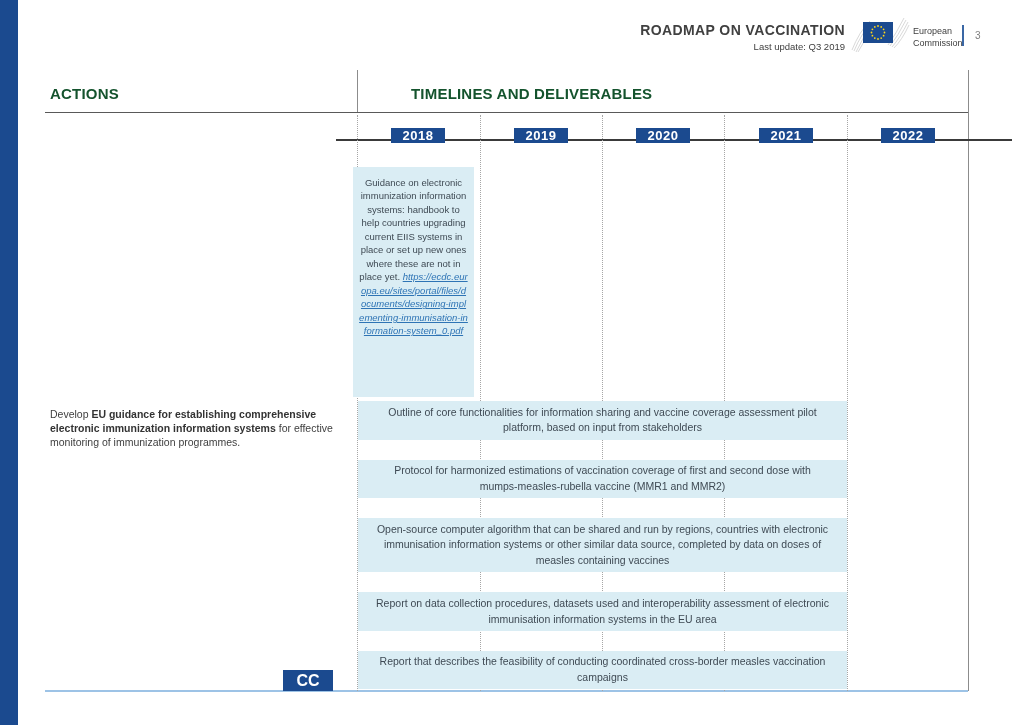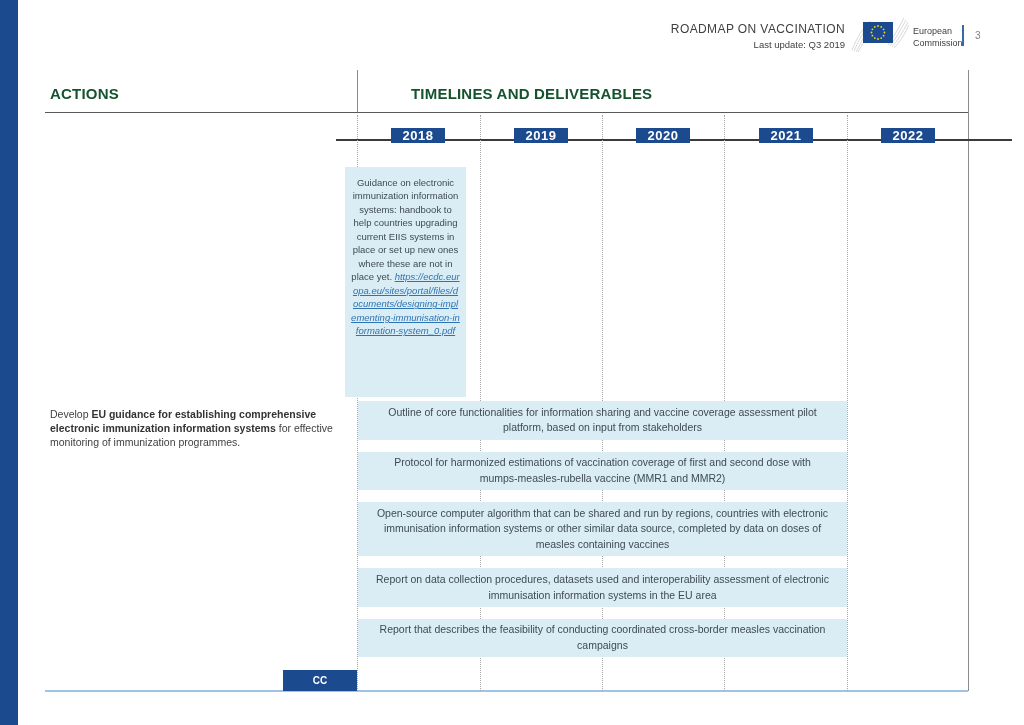--- a/index.html
+++ b/index.html
@@ -4,21 +4,21 @@
 <style>
   html,body{margin:0;padding:0;background:#ffffff;}
   .page{
     position:relative;width:1024px;height:725px;background:#ffffff;overflow:hidden;
     font-family:"Liberation Sans","DejaVu Sans",sans-serif;color:#404040;
   }
   .left-bar{position:absolute;left:0;top:0;width:18px;height:725px;background:#1b4a8f;}
 
   
   .hdr-textblock{position:absolute;top:22px;left:640px;width:205px;text-align:right;}
-  .hdr-title{font-size:12px;font-weight:normal;color:#404040;letter-spacing:.4px;}
+  .hdr-title{font-size:14px;font-weight:bold;color:#404040;letter-spacing:.4px;}
   .hdr-sub{font-size:9.5px;color:#404040;margin-top:3px;}
   .ec-logo{position:absolute;left:850px;top:16px;width:60px;height:38px;}
   .ec-name{position:absolute;left:913px;top:25px;font-size:9px;line-height:1.35;color:#404040;}
   .page-sep{position:absolute;left:962px;top:25px;width:2px;height:21px;background:#3a67a5;}
   .page-num{position:absolute;left:975px;top:30px;font-size:10px;color:#7f7f7f;}
 
   
   .col-title{position:absolute;top:85px;font-size:15px;font-weight:bold;color:#14532d;letter-spacing:.2px;}
   .col-title.actions{left:50px;}
   .col-title.timelines{left:370px;margin-left:41px;}
@@ -30,40 +30,40 @@
   
   .timeline-line{position:absolute;left:336px;top:139px;width:676px;height:2px;background:#3a3a3a;}
   .year-box{
     position:absolute;top:128px;width:54px;height:15px;background:#1b4a8f;color:#ffffff;
     font-size:13px;font-weight:bold;display:flex;align-items:center;justify-content:center;
     letter-spacing:.5px;z-index:2;
   }
 
   
   .guidance-box{
-    position:absolute;left:345px;top:167px;width:121px;height:230px;background:#daedf4;
+    position:absolute;left:353px;top:167px;width:121px;height:230px;background:#daedf4;
     box-sizing:border-box;padding:9px 6px;font-size:9.5px;line-height:1.42;text-align:center;
     color:#3f4a54;z-index:2;
   }
   .guidance-box a{color:#2e74b5;font-style:italic;text-decoration:underline;word-break:break-all;}
 
   
   .action-text{position:absolute;left:50px;top:407px;width:318px;font-size:10.5px;line-height:1.35;color:#404040;}
   .action-text b{color:#333333;}
 
   
   .deliverables{position:absolute;left:358px;top:401px;width:489px;z-index:2;}
   .dbox{
     background:#daedf4;color:#3f4a54;font-size:10.5px;line-height:1.5;text-align:center;
-    padding:3.5px 16px;margin-bottom:12px;box-sizing:border-box;
+    padding:3.5px 16px;margin-bottom:20px;box-sizing:border-box;
   }
 
   .cc-box{
-    position:absolute;left:283px;top:670px;width:74px;height:21px;background:#1b4a8f;color:#ffffff;
-    font-size:10px;font-weight:bold;display:flex;align-items:center;justify-content:center;z-index:3;
+    position:absolute;left:283px;top:670px;width:50px;height:21px;background:#1b4a8f;color:#ffffff;
+    font-size:16px;font-weight:bold;display:flex;align-items:center;justify-content:center;z-index:3;
   }
   .bottom-rule{position:absolute;left:45px;top:690px;width:923px;height:2px;background:#9dc3e6;}
 </style>
 </head>
 <body>
 
 <div class="page">
   <div class="left-bar"></div>
 
   <div class="hdr-textblock">

